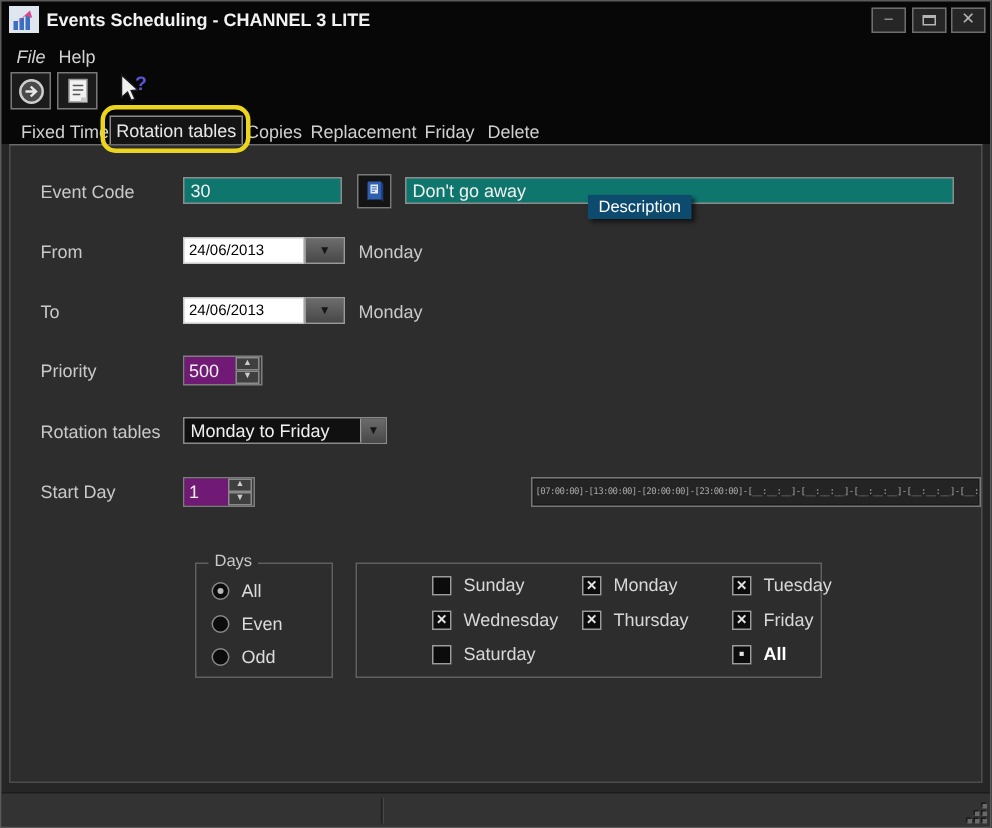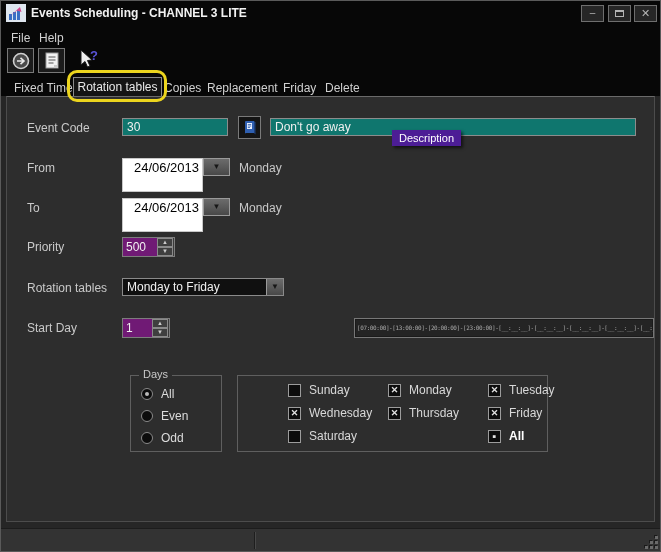--- a/index.html
+++ b/index.html
@@ -18,21 +18,21 @@
   .winbtn { position:absolute; top:4px; width:23px; height:17px; background:#262626;
             border:1px solid #6e6e6e; color:#b4b4b4; text-align:center;
             font-size:10px; line-height:14px; }
   .winbtn.min { left:580px; }
   .winbtn.max { left:607px; }
   .winbtn.close { left:633px; font-size:11px; }
   .max-glyph { display:inline-block; width:9px; height:7px; border:1px solid #b4b4b4; border-top-width:2px; margin-top:4px; }
 
   
   .menu-item { position:absolute; top:30px; color:#d2d2d2; font-size:12px; }
-  .menu-file { left:10px; } .menu-help { left:38px; }
+  .menu-file { left:10px;font-style:italic; } .menu-help { left:38px; }
 
   
   .toolbtn { position:absolute; top:47px; width:27px; height:25px; background:#1b1b1b;
              border:1px solid #787878; display:flex; align-items:center; justify-content:center; }
   .toolbtn.go { left:6px; } .toolbtn.doc { left:37px; }
   .help-pointer { position:absolute; left:76px; top:47px; width:24px; height:24px; }
 
   
   .tab { position:absolute; top:80px; color:#d0d0d0; font-size:12px; white-space:nowrap; }
   .tab-active { position:absolute; left:72px; top:76px; width:89px; height:20px;
@@ -42,30 +42,30 @@
              border:3px solid #ecd51e; border-radius:10px; pointer-events:none; z-index:20; }
 
   
   .content { position:absolute; left:5px; top:95px; width:649px; height:426px;
              background:#2d2d2d; border:1px solid #4c4c4c; border-top-color:#6a6a6a; }
   .flabel { position:absolute; color:#c9c9c9; font-size:12px; }
 
   .input-dark { position:absolute; background:#0f766e; border:1px solid #8c8c8c;
                 color:#f0f0f0; font-size:12px; padding:0 4px; height:18px; line-height:16px; }
   .date-field { position:absolute; background:#ffffff; color:#000; border:1px solid #c8c8c8;
-                height:34px; line-height:17px; padding:0 3px; font-size:13px; width:81px;text-align:right; }
+                height:18px; line-height:17px; padding:0 3px; font-size:10px; width:81px; }
   .combo-btn  { position:absolute; width:27px; height:18px; background:linear-gradient(#6c6c6c,#484848);
                 border:1px solid #9a9a9a; color:#161616; text-align:center; font-size:8px; line-height:16px; }
   .weekday-lbl { position:absolute; color:#c9c9c9; font-size:12px; }
 
   .icon-btn { position:absolute; left:231px; top:19px; width:23px; height:23px;
               background:#141414; border:1px solid #7a7a7a;
               display:flex; align-items:center; justify-content:center; }
 
-  .tooltip { position:absolute; left:385px; top:33px; background:#4c1d95; color:#ffffff;
+  .tooltip { position:absolute; left:385px; top:33px; background:#0c4a6e; color:#ffffff;
              font-size:11px; padding:2px 7px; box-shadow:2px 2px 3px rgba(0,0,0,.6); z-index:10; }
 
   .spinner { position:absolute; border:1px solid #7d7d7d; background:#3a3a3a; display:flex; }
   .spin-field { background:#701a75; color:#f0f0f0; font-size:12px; line-height:18px; padding:0 3px; }
   .spin-btns { display:flex; flex-direction:column; width:16px; }
   .spin-btn { flex:1; background:#3f3f3f; border:1px solid #8a8a8a; color:#cccccc;
               font-size:6px; line-height:7px; text-align:center; }
 
   .combo { position:absolute; border:1px solid #8a8a8a; background:#101010; height:18px; }
   .combo .txt { position:absolute; left:4px; top:0; line-height:16px; color:#f0f0f0; font-size:12px; }
@@ -192,21 +192,21 @@
     <span class="flabel" style="left:20px; top:143px">Priority</span>
     <div class="spinner" style="left:115px; top:140px; width:53px; height:20px">
       <span class="spin-field" style="width:34px">500</span>
       <span class="spin-btns">
         <span class="spin-btn">▲</span>
         <span class="spin-btn">▼</span>
       </span>
     </div>
 
     <span class="flabel" style="left:20px; top:184px">Rotation tables</span>
-    <div class="combo" style="left:115px; top:181px; width:162px">
+    <div class="combo" style="left:115px; top:181px; width:136px">
       <span class="txt">Monday to Friday</span>
       <span class="arrow">▼</span>
     </div>
 
     <span class="flabel" style="left:20px; top:224px">Start Day</span>
     <div class="spinner" style="left:115px; top:221px; width:48px; height:20px">
       <span class="spin-field" style="width:29px">1</span>
       <span class="spin-btns">
         <span class="spin-btn">▲</span>
         <span class="spin-btn">▼</span>

